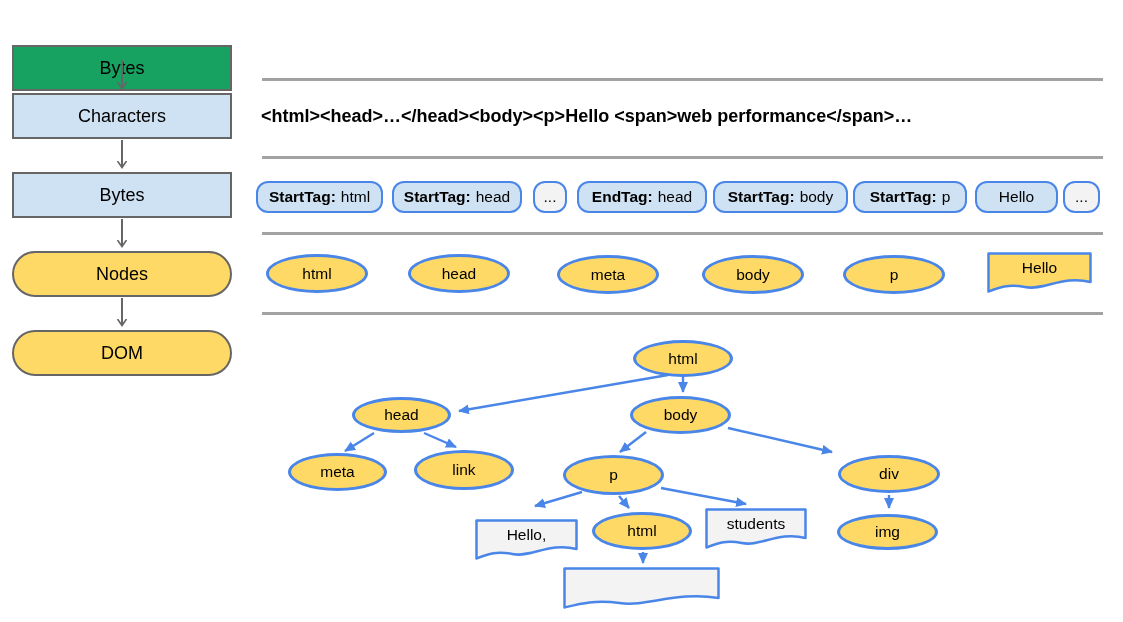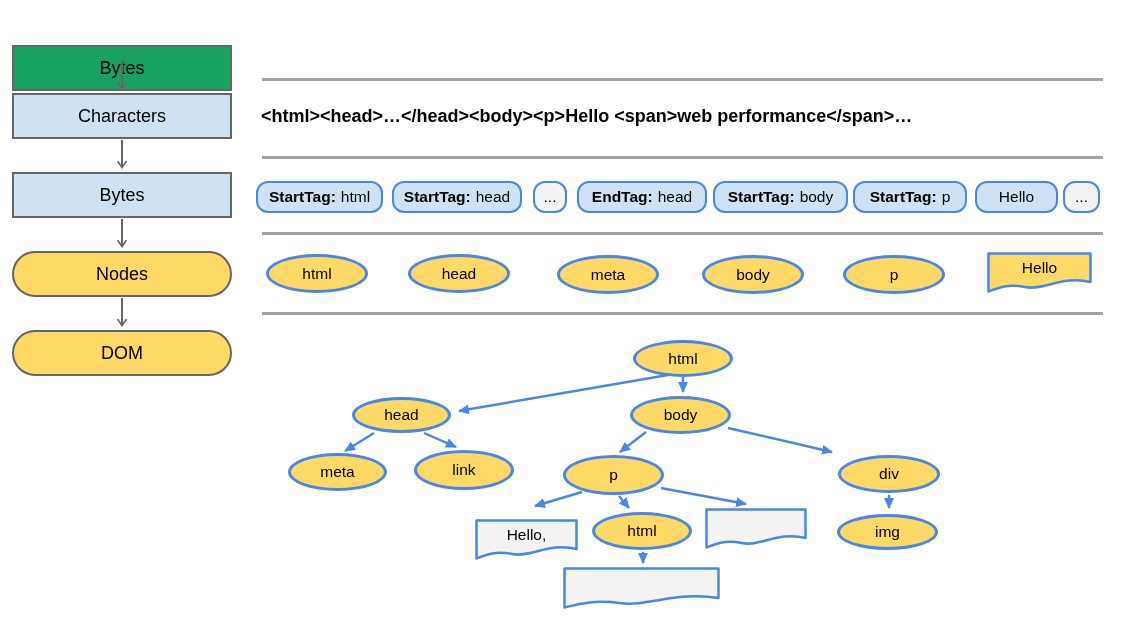--- a/index.html
+++ b/index.html
@@ -133,20 +133,21 @@
 <div class="wavy" style="left:475px;top:519px;width:103px;height:41px">
     <svg width="103" height="41">
       <path d="M 1.5,1.5 L 101.5,1.5 L 101.5,30 C 74.16,23 55.620000000000005,39 37.08,35 C 20.6,31.5 10.3,36 1.5,39.5 Z" stroke-width="2.5" stroke-linejoin="round" style="fill: var(--light_gray); stroke: var(--blue);"></path>
     </svg>
     <span>Hello,</span>
   </div>
 <div class="wavy" style="left:705px;top:508px;width:102px;height:41px">
     <svg width="102" height="41">
       <path d="M 1.5,1.5 L 100.5,1.5 L 100.5,30 C 73.44,23 55.080000000000005,39 36.72,35 C 20.400000000000002,31.5 10.200000000000001,36 1.5,39.5 Z" stroke-width="2.5" stroke-linejoin="round" style="fill: var(--light_gray); stroke: var(--blue);"></path>
     </svg>
+    <span>students</span>
   </div>
 <div class="wavy" style="left:563px;top:567px;width:157px;height:42px">
     <svg width="157" height="42">
       <path d="M 1.5,1.5 L 155.5,1.5 L 155.5,31 C 113.03999999999999,24 84.78,40 56.519999999999996,36 C 31.400000000000002,32.5 15.700000000000001,37 1.5,40.5 Z" stroke-width="2.5" stroke-linejoin="round" style="fill: var(--light_gray); stroke: var(--blue);"></path>
     </svg>
   </div>
 
 <svg class="overlay" width="1123" height="622">
   <defs>
     <marker id="mblue" markerUnits="userSpaceOnUse" markerWidth="14" markerHeight="12" refX="10" refY="5" orient="auto">

